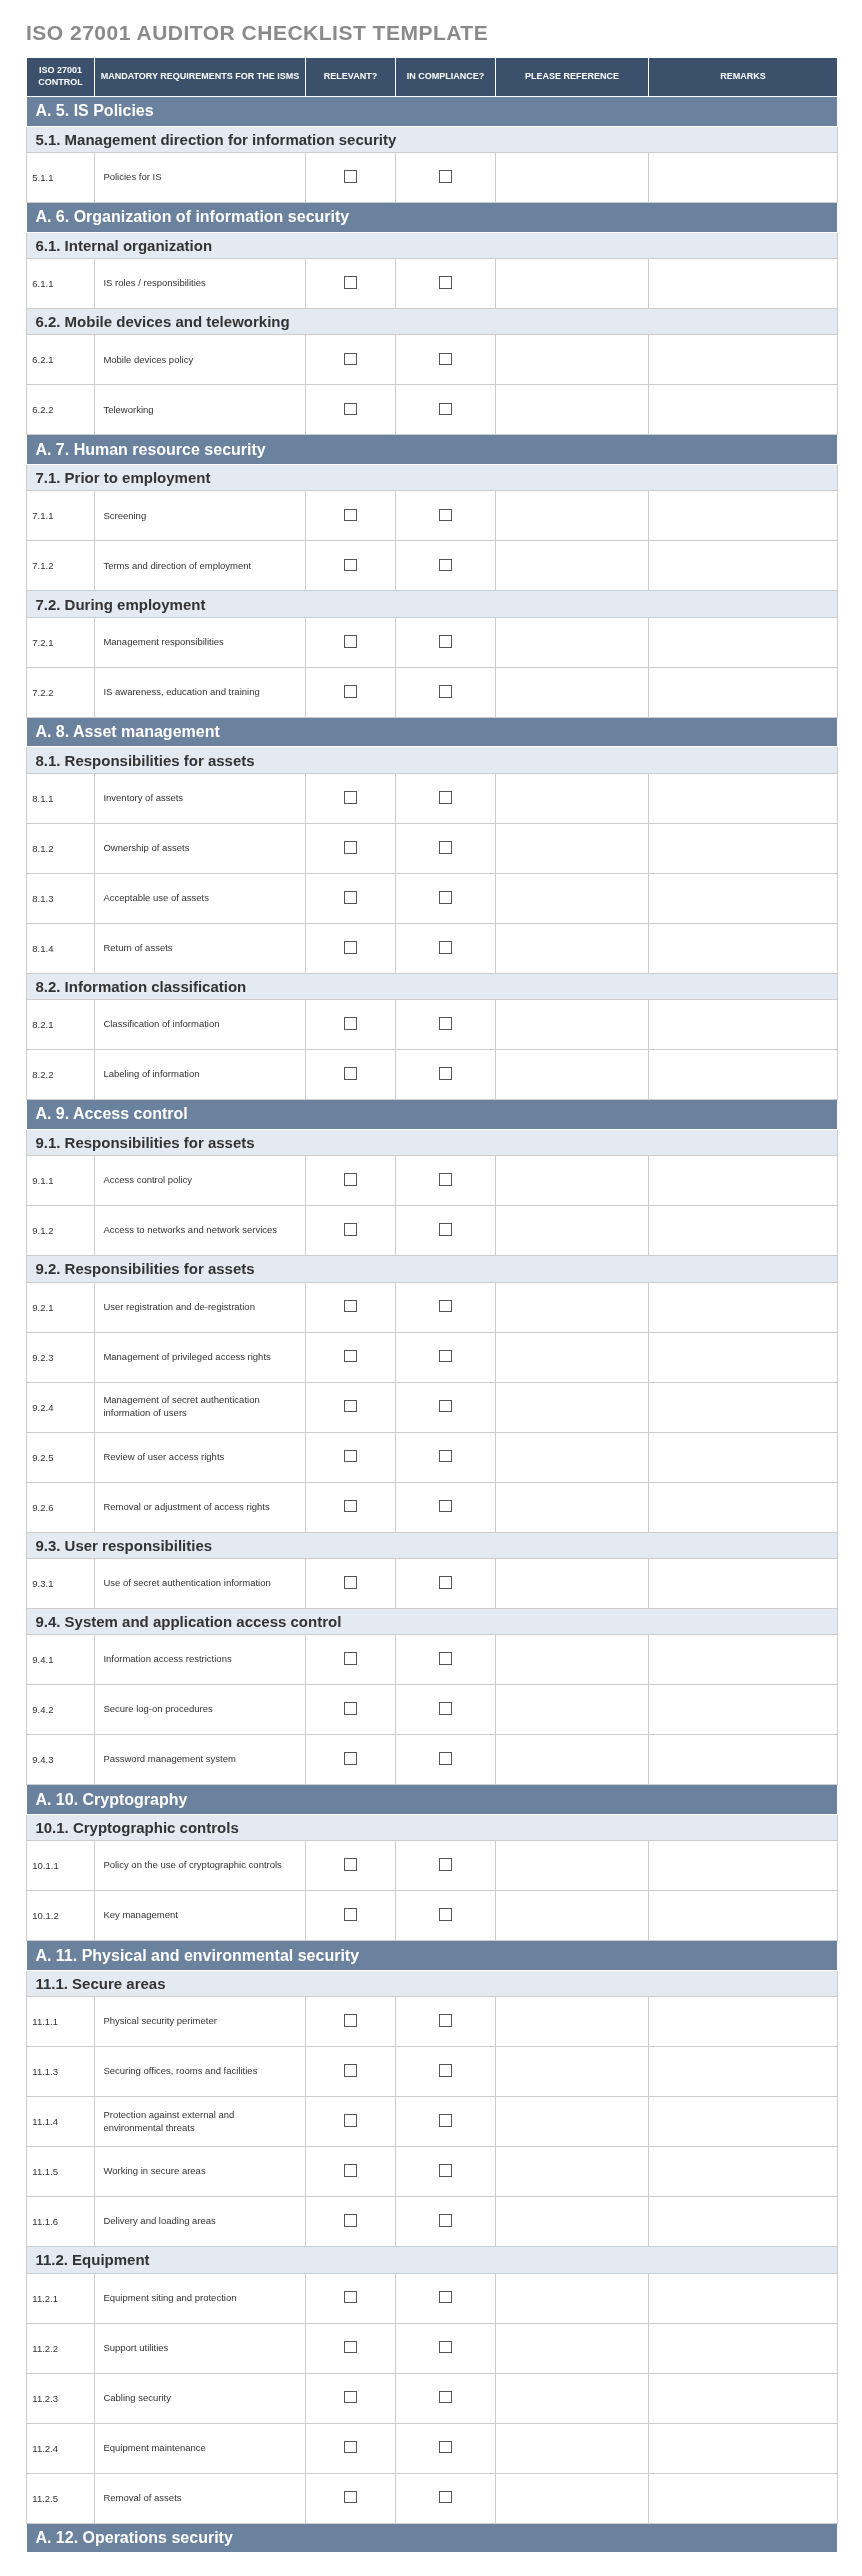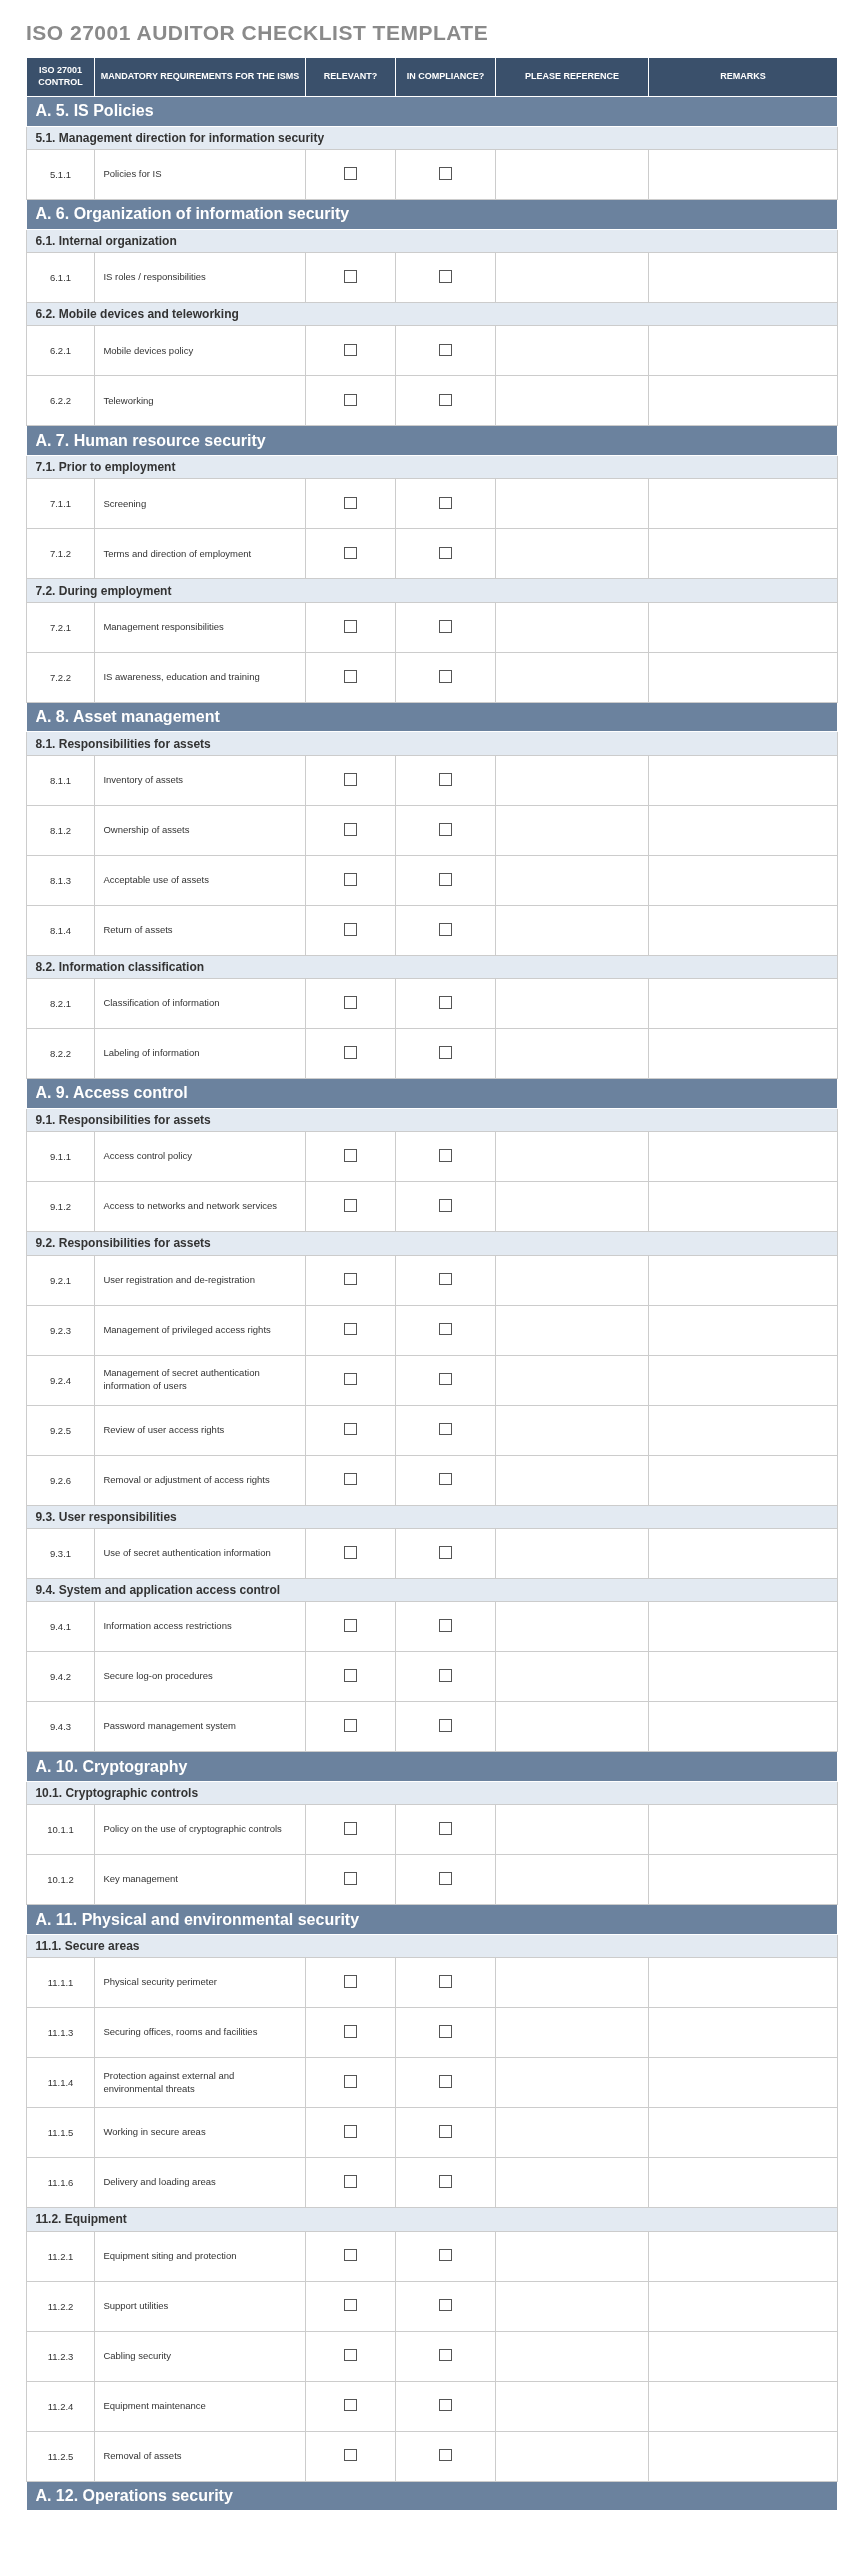--- a/index.html
+++ b/index.html
@@ -49,30 +49,30 @@
     color: #fff;
     font-weight: bold;
     font-size: 16px;
     padding: 5.3px 8.4px;
     border: 0.5px solid #fff;
   }
   tr.subsection td {
     background: #e3eaf2;
     color: #333;
     font-weight: bold;
-    font-size: 12px;
+    font-size: 15px;
     padding: 4.2px 8.4px;
     margin-top: 25px;
   }
   tr.item td {
     height: 50px;
     background: #fff;
   }
   tr.item td.code {
-    text-align: center;
+    text-align: left;
     padding: 5.3px;
   }
   tr.item td.req {
     padding: 5.3px 8.4px;
     line-height: 1.35;
   }
   tr.item td.chk {
     text-align: center;
   }
   .checkbox {

